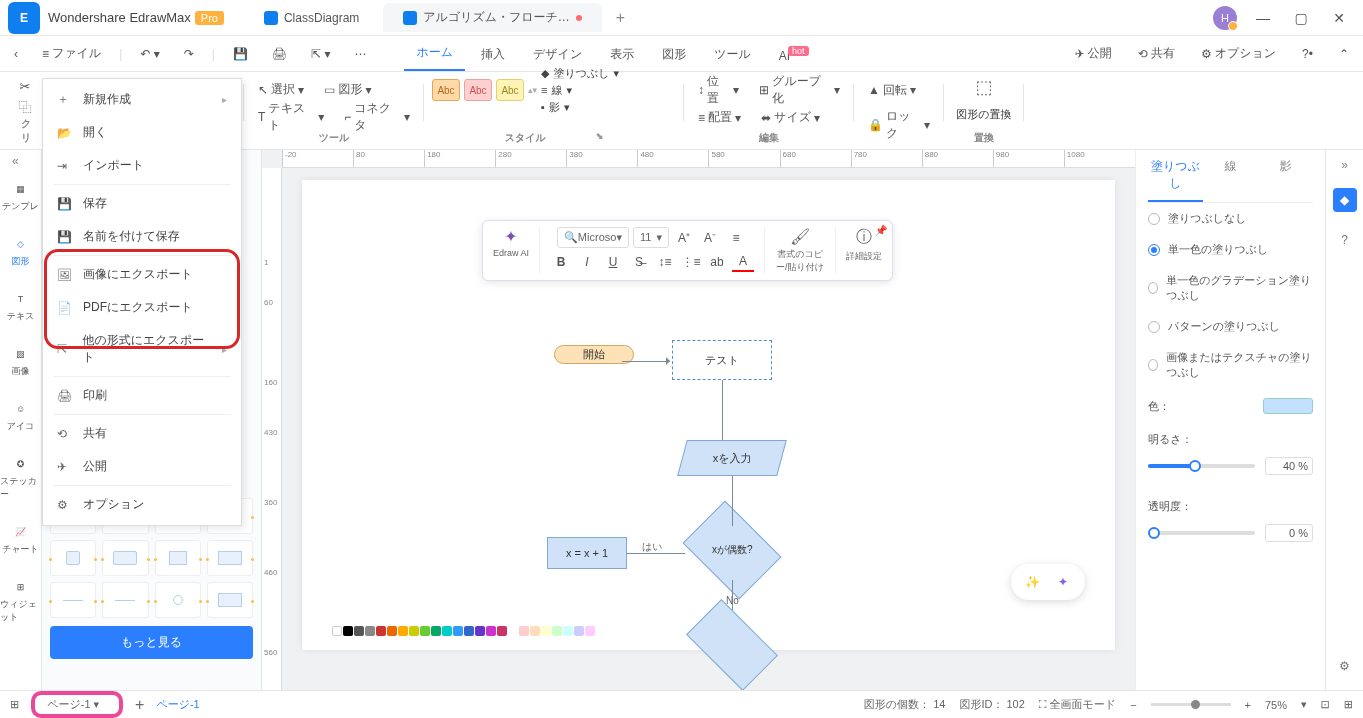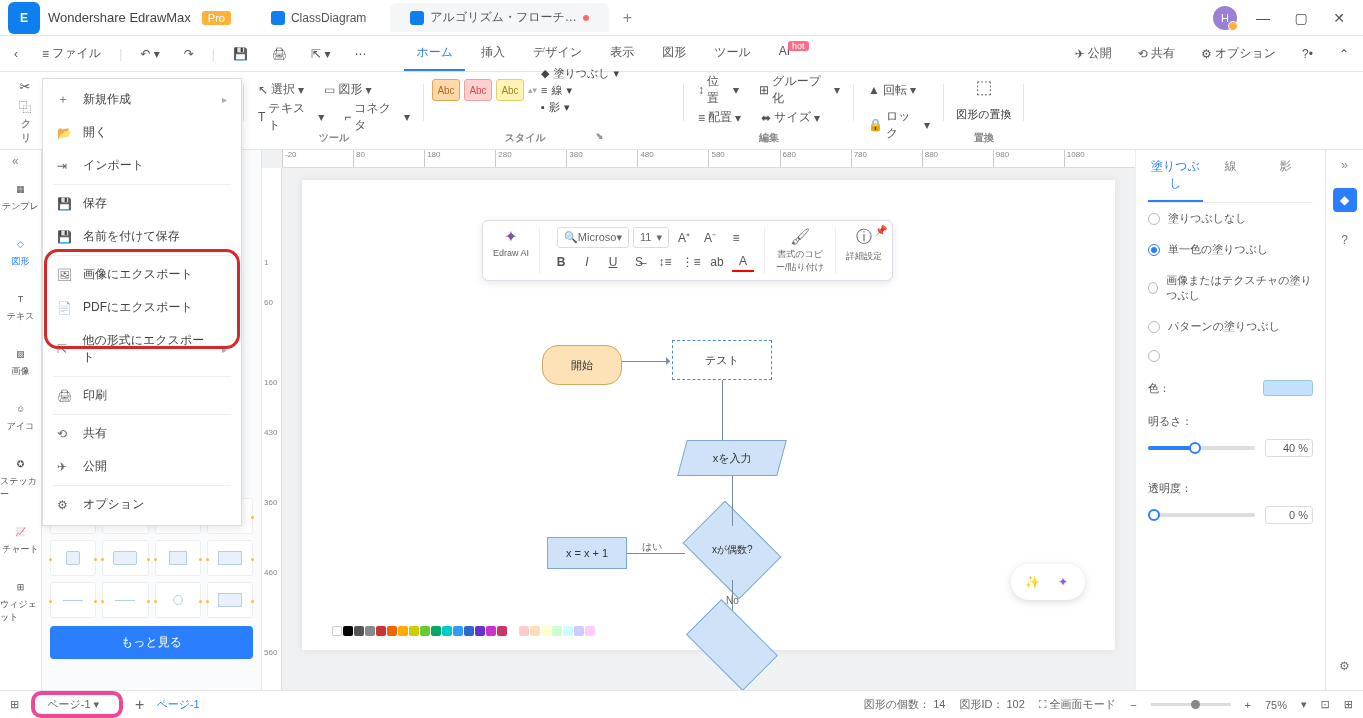--- a/index.html
+++ b/index.html
@@ -1,36 +1,36 @@
 <!DOCTYPE html>
 <html><head>
 <meta charset="utf-8">
 <style>
 * { margin: 0; padding: 0; box-sizing: border-box; font-family: "Segoe UI", Meiryo, sans-serif; }
 body { width: 1363px; height: 718px; background: #f5f6f7; overflow: hidden; font-size: 12px; color: #333; }
 
 
 .titlebar { height: 36px; background: #fff; display: flex; align-items: center; border-bottom: 1px solid #e5e5e5; }
 .app-logo { width: 32px; height: 32px; background: #0f7fef; border-radius: 6px; margin: 0 8px; display: flex; align-items: center; justify-content: center; color: #fff; font-weight: bold; }
-.app-name { font-size: 13px; color: #444; margin-right: 11px; }
+.app-name { font-size: 13px; color: #444; margin-right: 4px; }
 .pro-badge { background: #ffb13d; color: #fff; padding: 1px 6px; border-radius: 3px; font-size: 11px; margin-right: 20px; }
 .tab { display: flex; align-items: center; padding: 6px 20px; margin-right: 4px; border-radius: 6px 6px 0 0; font-size: 12px; color: #555; gap: 6px; }
 .tab.active { background: #f5f6f7; }
 .tab-icon { width: 14px; height: 14px; background: #0f7fef; border-radius: 3px; }
 .tab-dot { width: 6px; height: 6px; background: #ff6b6b; border-radius: 50%; }
 .tab-plus { padding: 4px 10px; color: #888; font-size: 16px; }
 .titlebar-right { margin-left: auto; display: flex; align-items: center; gap: 14px; padding-right: 12px; }
 .avatar { width: 24px; height: 24px; background: #9b7fd4; border-radius: 50%; color: #fff; display: flex; align-items: center; justify-content: center; font-size: 11px; position: relative; }
 .avatar::after { content: ''; position: absolute; bottom: -1px; right: -1px; width: 8px; height: 8px; background: #ffb13d; border-radius: 50%; border: 1px solid #fff; }
 .win-btn { width: 24px; text-align: center; color: #555; font-size: 14px; }
 
 
 .toolbar { height: 36px; background: #fff; display: flex; align-items: center; padding: 0 8px; border-bottom: 1px solid #e5e5e5; gap: 12px; }
 .tb-btn { color: #555; padding: 4px 6px; display: flex; align-items: center; gap: 3px; }
-.nav-tabs { display: flex; gap: 4px; margin-left: 20px; }
+.nav-tabs { display: flex; gap: 4px; margin-left: 20px; align-items: flex-end; }
 .nav-tab { padding: 8px 12px; color: #555; }
 .nav-tab.active { color: #2b7fff; border-bottom: 2px solid #2b7fff; }
 .hot-badge { background: #ff6b8a; color: #fff; font-size: 9px; padding: 0 4px; border-radius: 3px; position: relative; top: -6px; left: -2px; }
 .toolbar-right { margin-left: auto; display: flex; gap: 14px; align-items: center; }
 
 
 .ribbon { height: 78px; background: #fff; display: flex; padding: 4px 8px; border-bottom: 1px solid #e5e5e5; }
 .ribbon-group { display: flex; flex-direction: column; justify-content: space-between; padding: 0 8px; position: relative; }
 .ribbon-group::after { content: ''; position: absolute; right: 0; top: 8px; bottom: 24px; width: 1px; background: #e5e5e5; }
 .rg-row { display: flex; gap: 8px; align-items: center; height: 28px; }
@@ -81,21 +81,21 @@
 
 .mini-tb { position: absolute; left: 180px; top: 40px; background: #fff; border: 1px solid #dde; border-radius: 6px; box-shadow: 0 2px 8px rgba(0,0,0,0.1); display: flex; padding: 6px; gap: 6px; z-index: 50; }
 .mini-col { display: flex; flex-direction: column; align-items: center; gap: 2px; font-size: 9px; color: #666; padding: 0 4px; }
 .mini-row { display: flex; gap: 4px; align-items: center; }
 .mini-ic { width: 22px; height: 20px; display: flex; align-items: center; justify-content: center; color: #555; font-size: 12px; }
 .mini-sep { width: 1px; background: #eee; }
 .pin-ic { position: absolute; top: 4px; right: 4px; font-size: 10px; color: #aaa; }
 
 
 .shape { position: absolute; display: flex; align-items: center; justify-content: center; font-size: 11px; }
-.start { left: 240px; top: 165px; width: 80px; height: 40px; background: #fce2b6; border: 1px solid #d4a862; border-radius: 16px; }
+.start { left: 252px; top: 165px; width: 80px; height: 19px; background: #fce2b6; border: 1px solid #d4a862; border-radius: 16px; }
 .test { left: 370px; top: 160px; width: 100px; height: 40px; border: 1.5px dashed #4a90d9; }
 .input { left: 380px; top: 260px; width: 100px; height: 36px; background: #cfe2f8; border: 1px solid #7fa8d4; transform: skewX(-15deg); }
 .input span { transform: skewX(15deg); }
 .dec { left: 390px; top: 340px; width: 80px; height: 60px; background: #cfe2f8; border: 1px solid #7fa8d4; transform: rotate(45deg); }
 .dec span { transform: rotate(-45deg); font-size: 10px; text-align: center; }
 .proc { left: 245px; top: 357px; width: 80px; height: 32px; background: #cfe2f8; border: 1px solid #7fa8d4; text-align: center; }
 .arrow { position: absolute; background: #7a8a9a; }
 .arrow.h { height: 1px; }
 .arrow.v { width: 1px; }
 .arrow-head { position: absolute; width: 0; height: 0; border: 4px solid transparent; }
@@ -549,28 +549,29 @@
   <div class="radio-row">
       <span class="radio"></span>
       <span>塗りつぶしなし</span>
     </div>
   <div class="radio-row">
       <span class="radio checked"></span>
       <span>単一色の塗りつぶし</span>
     </div>
   <div class="radio-row">
       <span class="radio"></span>
-      <span>画像またはテクスチャの塗りつぶし</span>
+      <span>単一色のグラデーション塗りつぶし</span>
     </div>
   <div class="radio-row">
       <span class="radio"></span>
       <span>パターンの塗りつぶし</span>
     </div>
   <div class="radio-row">
       <span class="radio"></span>
+      <span>画像またはテクスチャの塗りつぶし</span>
     </div>
   <div class="prop-field">
     <span>色：</span>
     <span class="color-sw"></span>
   </div>
   <div style="font-size:11px;color:#555;margin-top:8px">明るさ：</div>
   <div class="prop-field">
     <div class="slider">
         <div class="slider-fill" style="width:40%"></div>
         <div class="slider-thumb" style="left:38%"></div>

